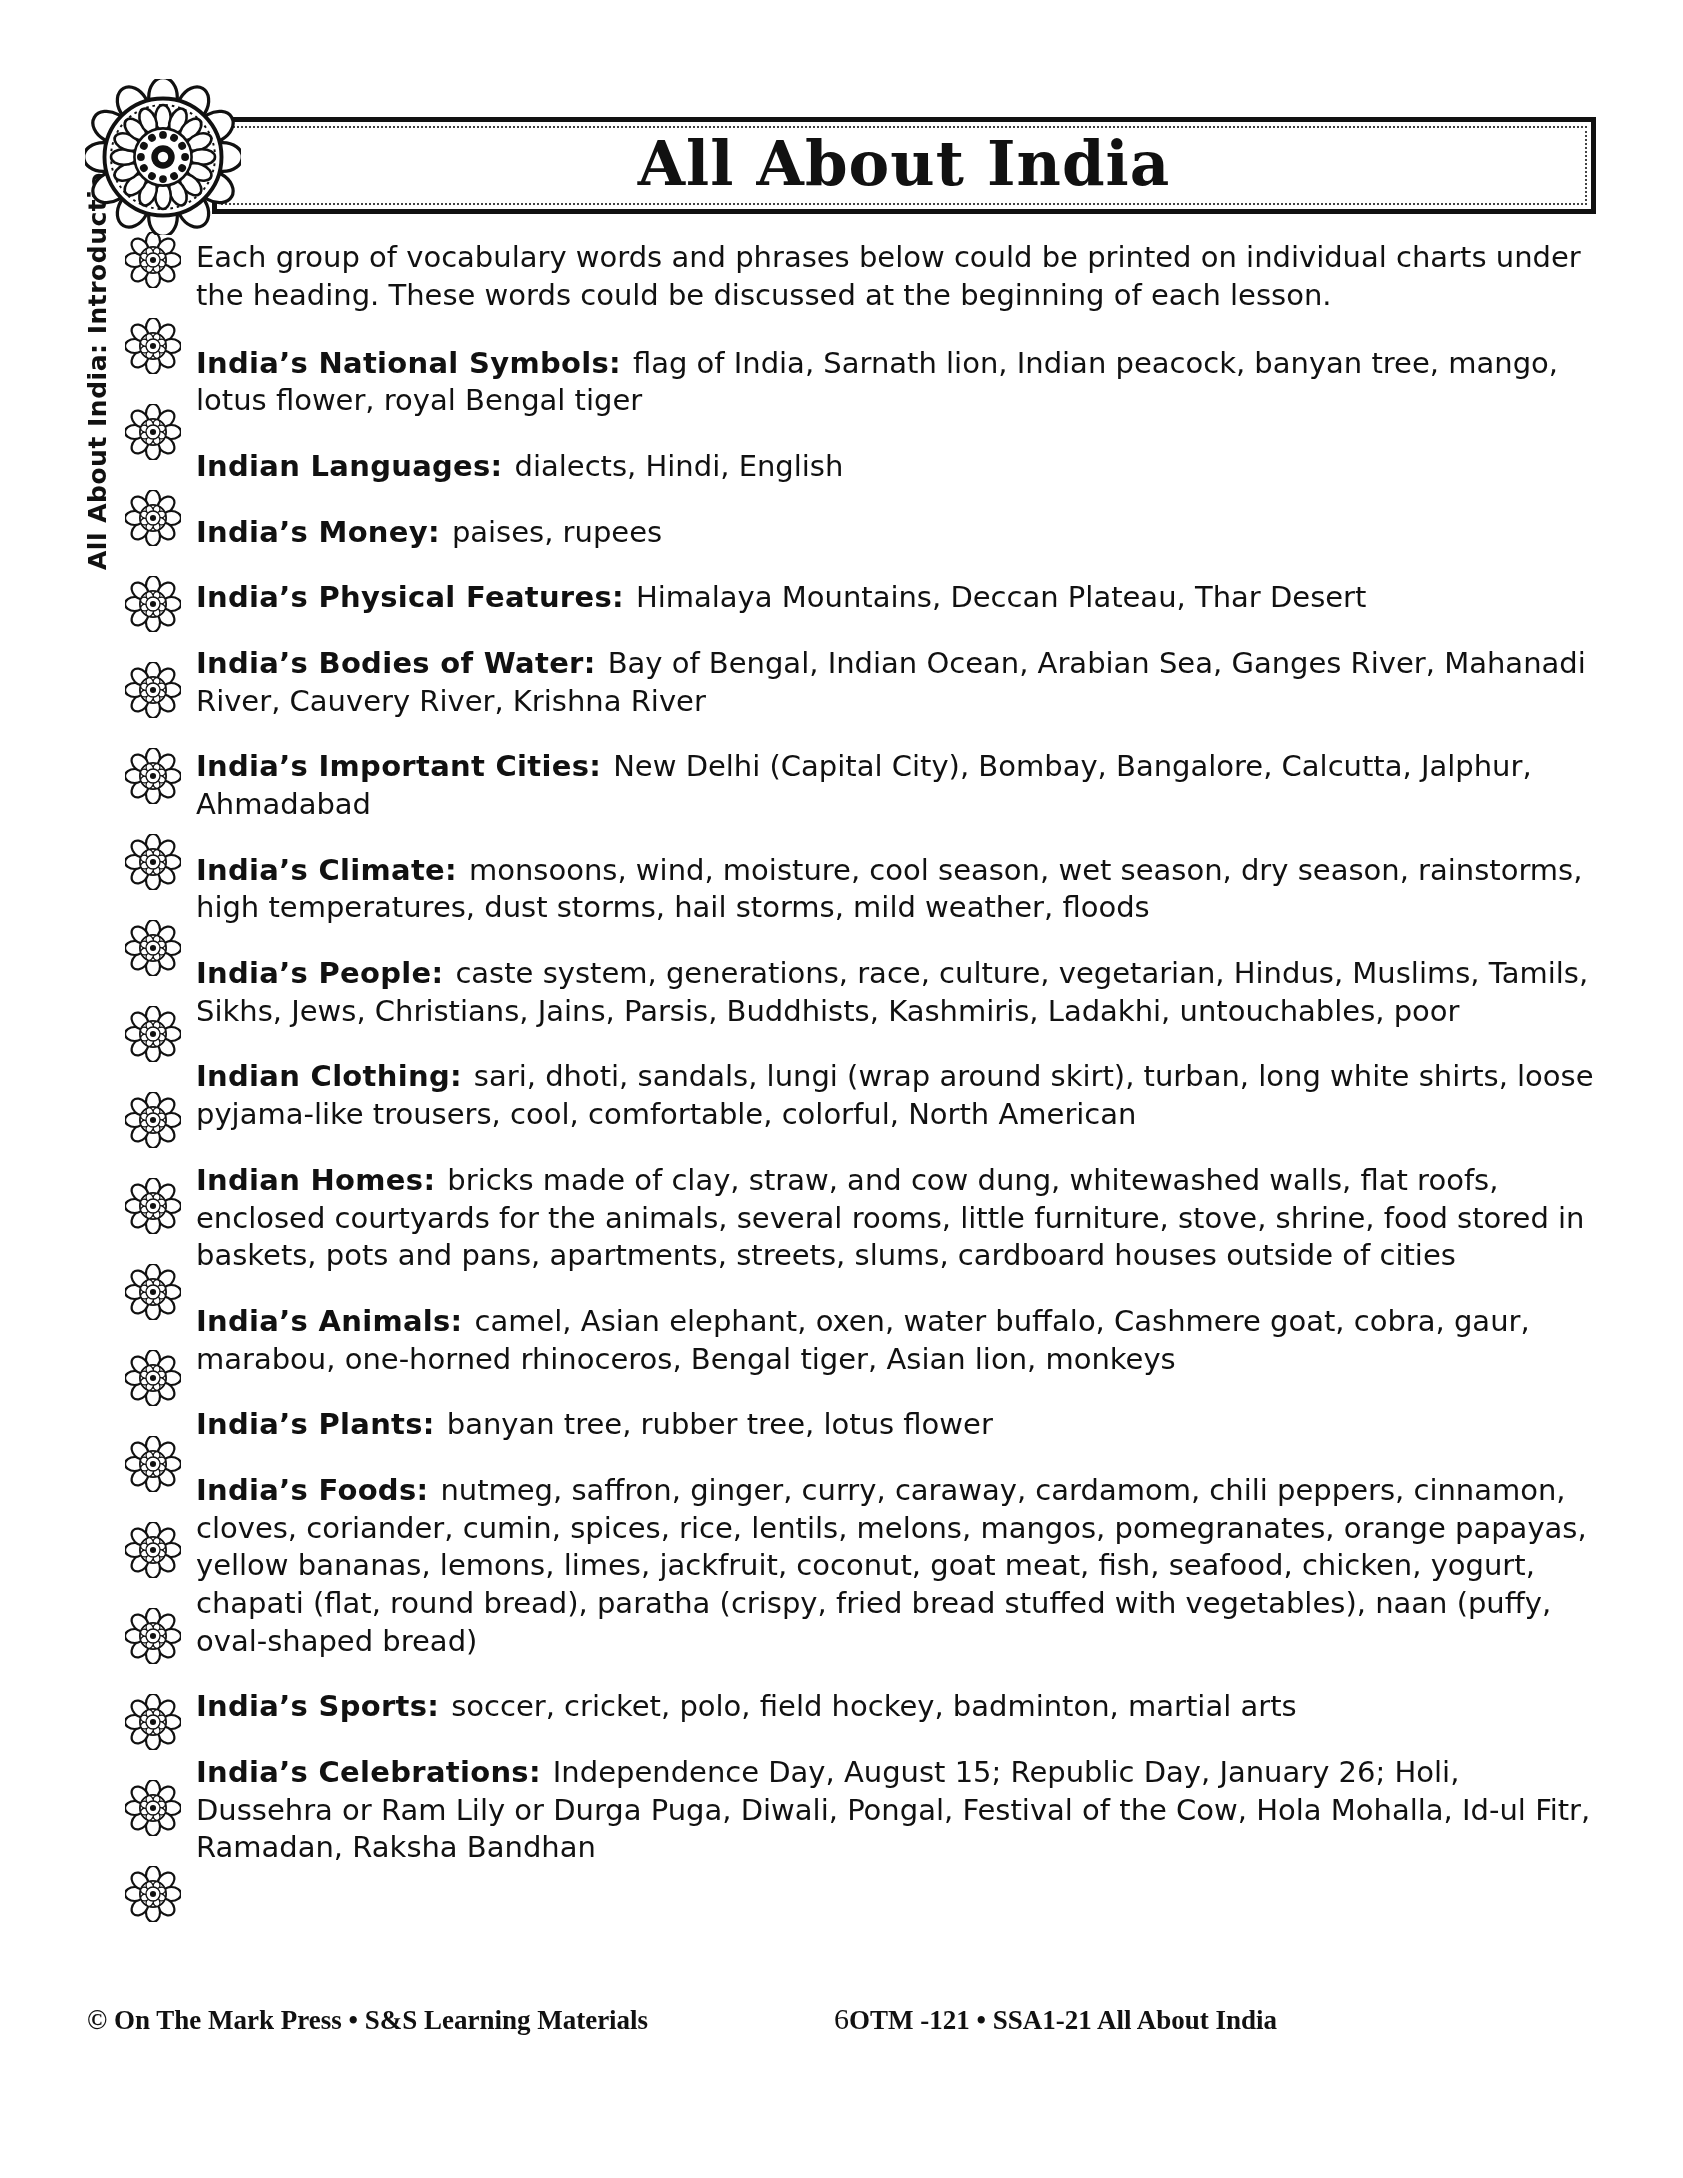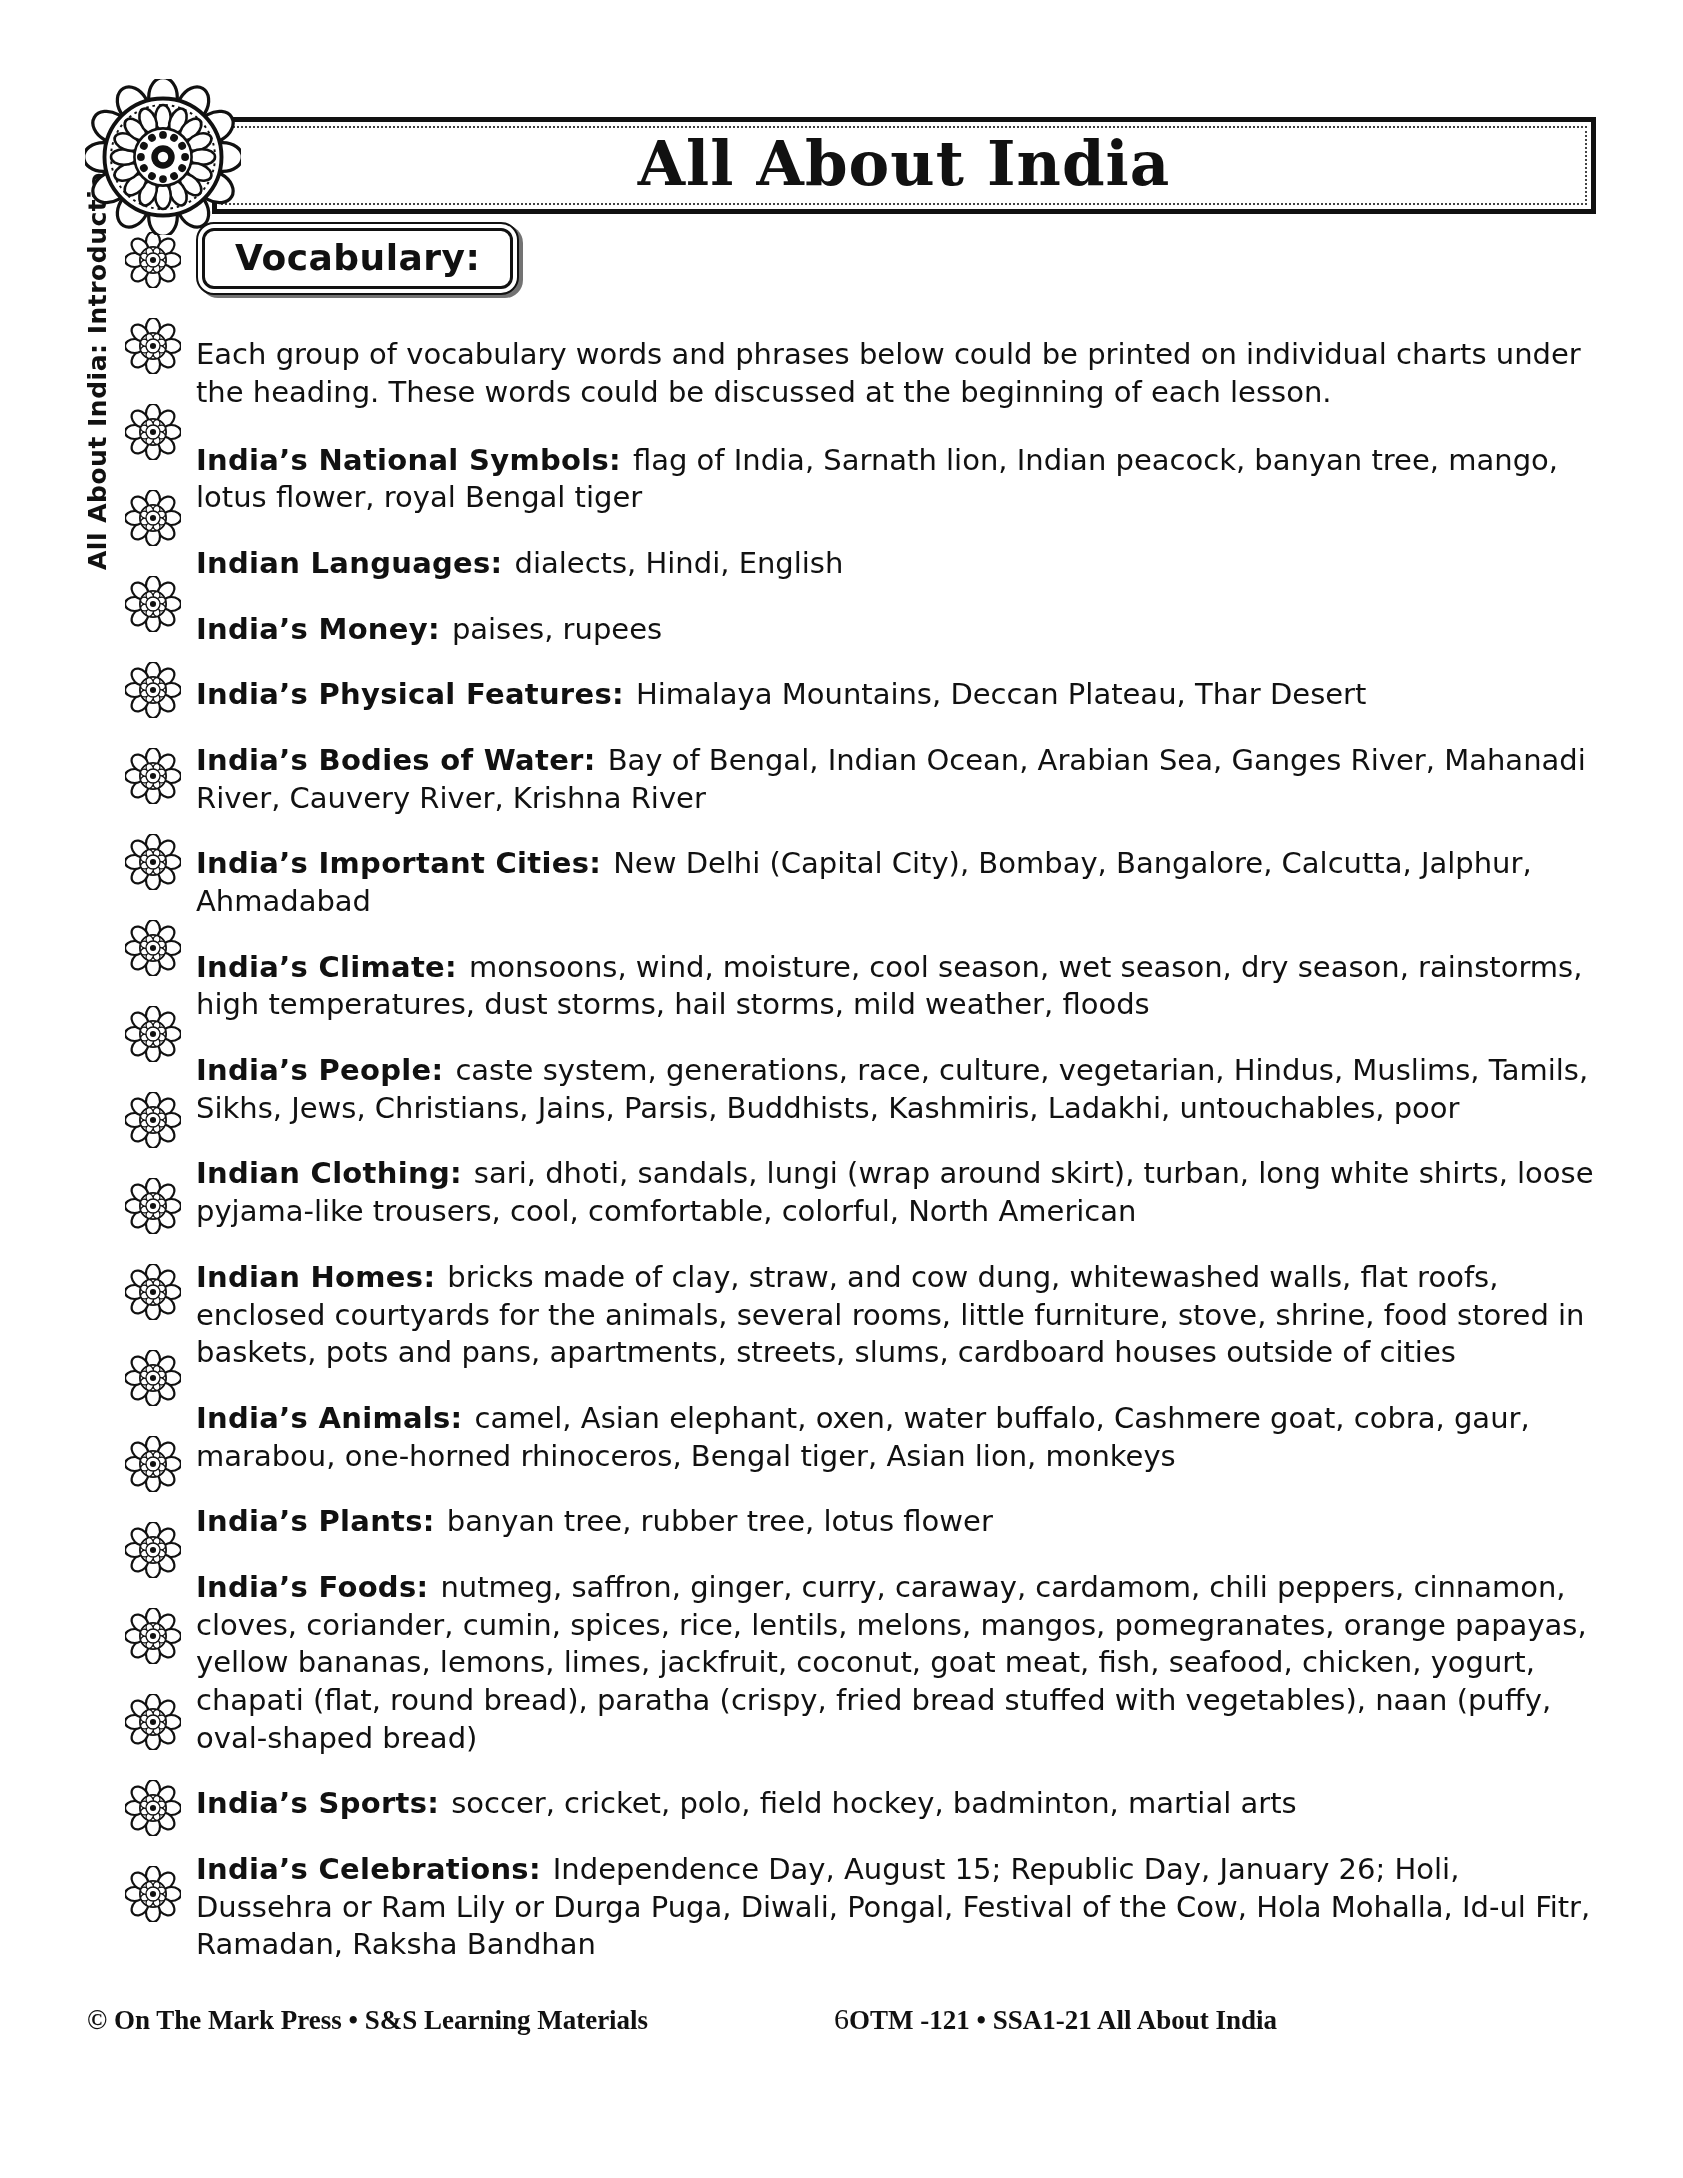--- a/index.html
+++ b/index.html
@@ -287,23 +287,20 @@
       <svg class="flower-icon" viewBox="0 0 57 57" width="56" height="56">
         <use href="#flower"></use>
       </svg>
 
       <svg class="flower-icon" viewBox="0 0 57 57" width="56" height="56">
         <use href="#flower"></use>
       </svg>
     </div>
 
   <div class="content">
-    <div class="vocab-box">
-      <div class="vocab-box-inner">Vocabulary:</div>
-    </div>
 
     <p class="intro">Each group of vocabulary words and phrases below could be printed on individual charts under the heading.  These words could be discussed at the beginning of each lesson.</p>
 
     <div>
 
         <p class="entry"><span class="entry-label">India’s National Symbols:</span><span>flag of India, Sarnath lion, Indian peacock, banyan tree, mango, lotus flower, royal Bengal tiger</span></p>
 
         <p class="entry"><span class="entry-label">Indian Languages:</span><span>dialects, Hindi, English</span></p>
 
         <p class="entry"><span class="entry-label">India’s Money:</span><span>paises, rupees</span></p>

